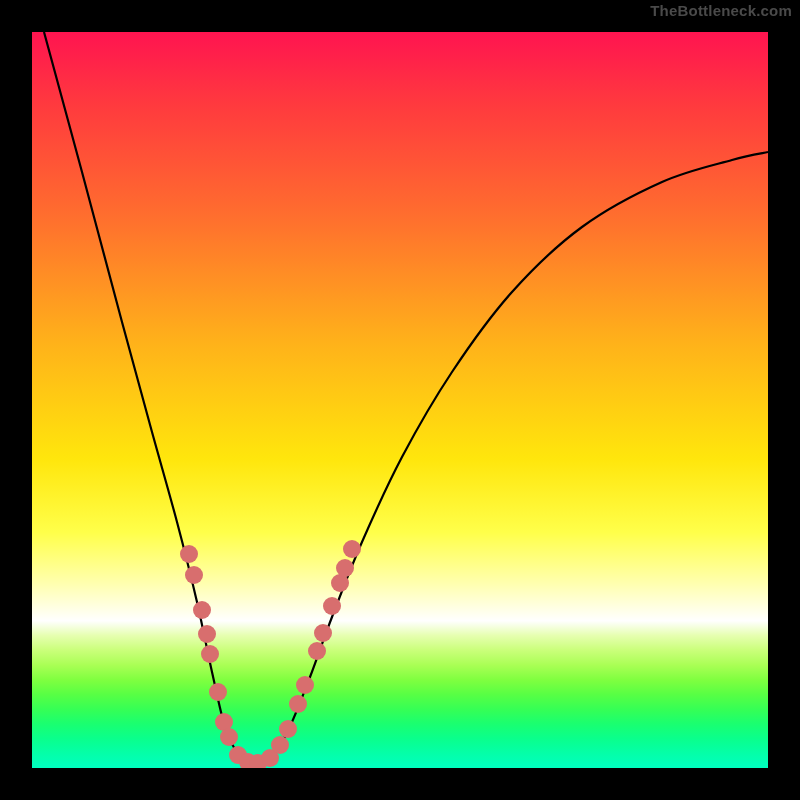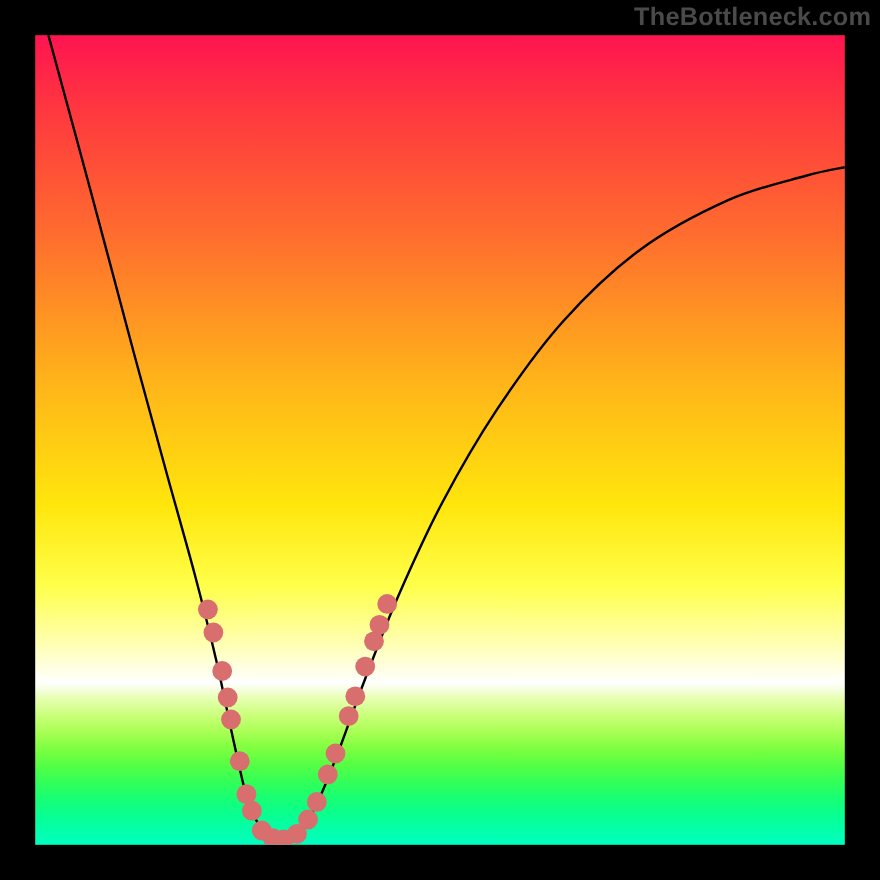--- a/index.html
+++ b/index.html
@@ -50,21 +50,21 @@
     top: 32px;
     left: 32px;
     width: 736px;
     height: 736px;
   }
   .watermark {
     position: absolute;
     top: 2px;
     right: 8px;
     color: #4a4a4a;
-    font-size: 23px;
+    font-size: 15px;
     font-weight: 600;
     letter-spacing: 0.2px;
   }
 </style>
 </head>
 <body>
 
 <div class="frame">
   <div class="plot-bg"></div>
 

